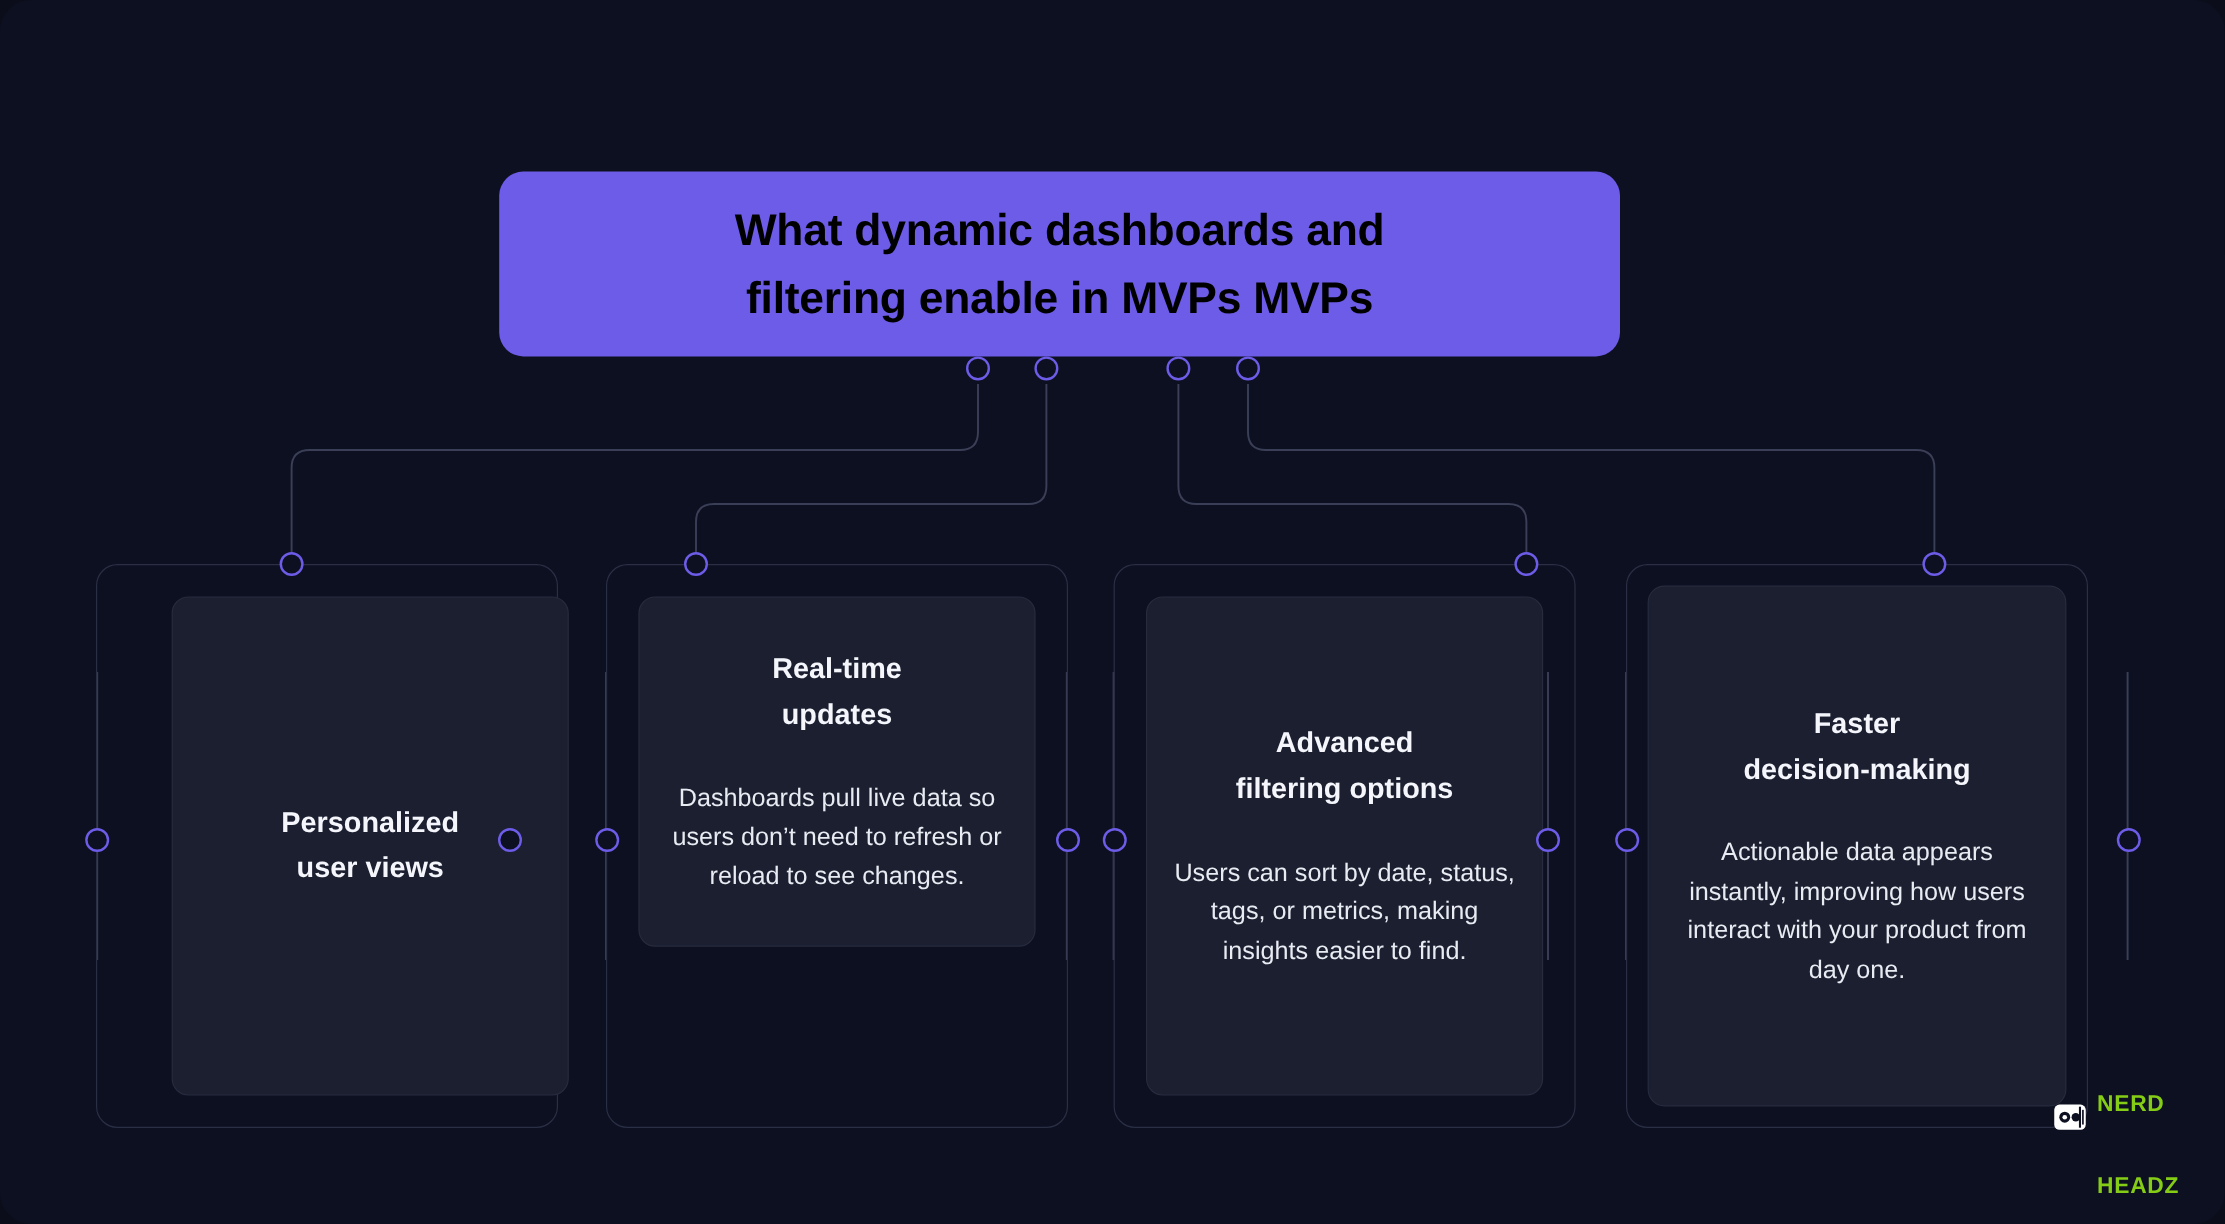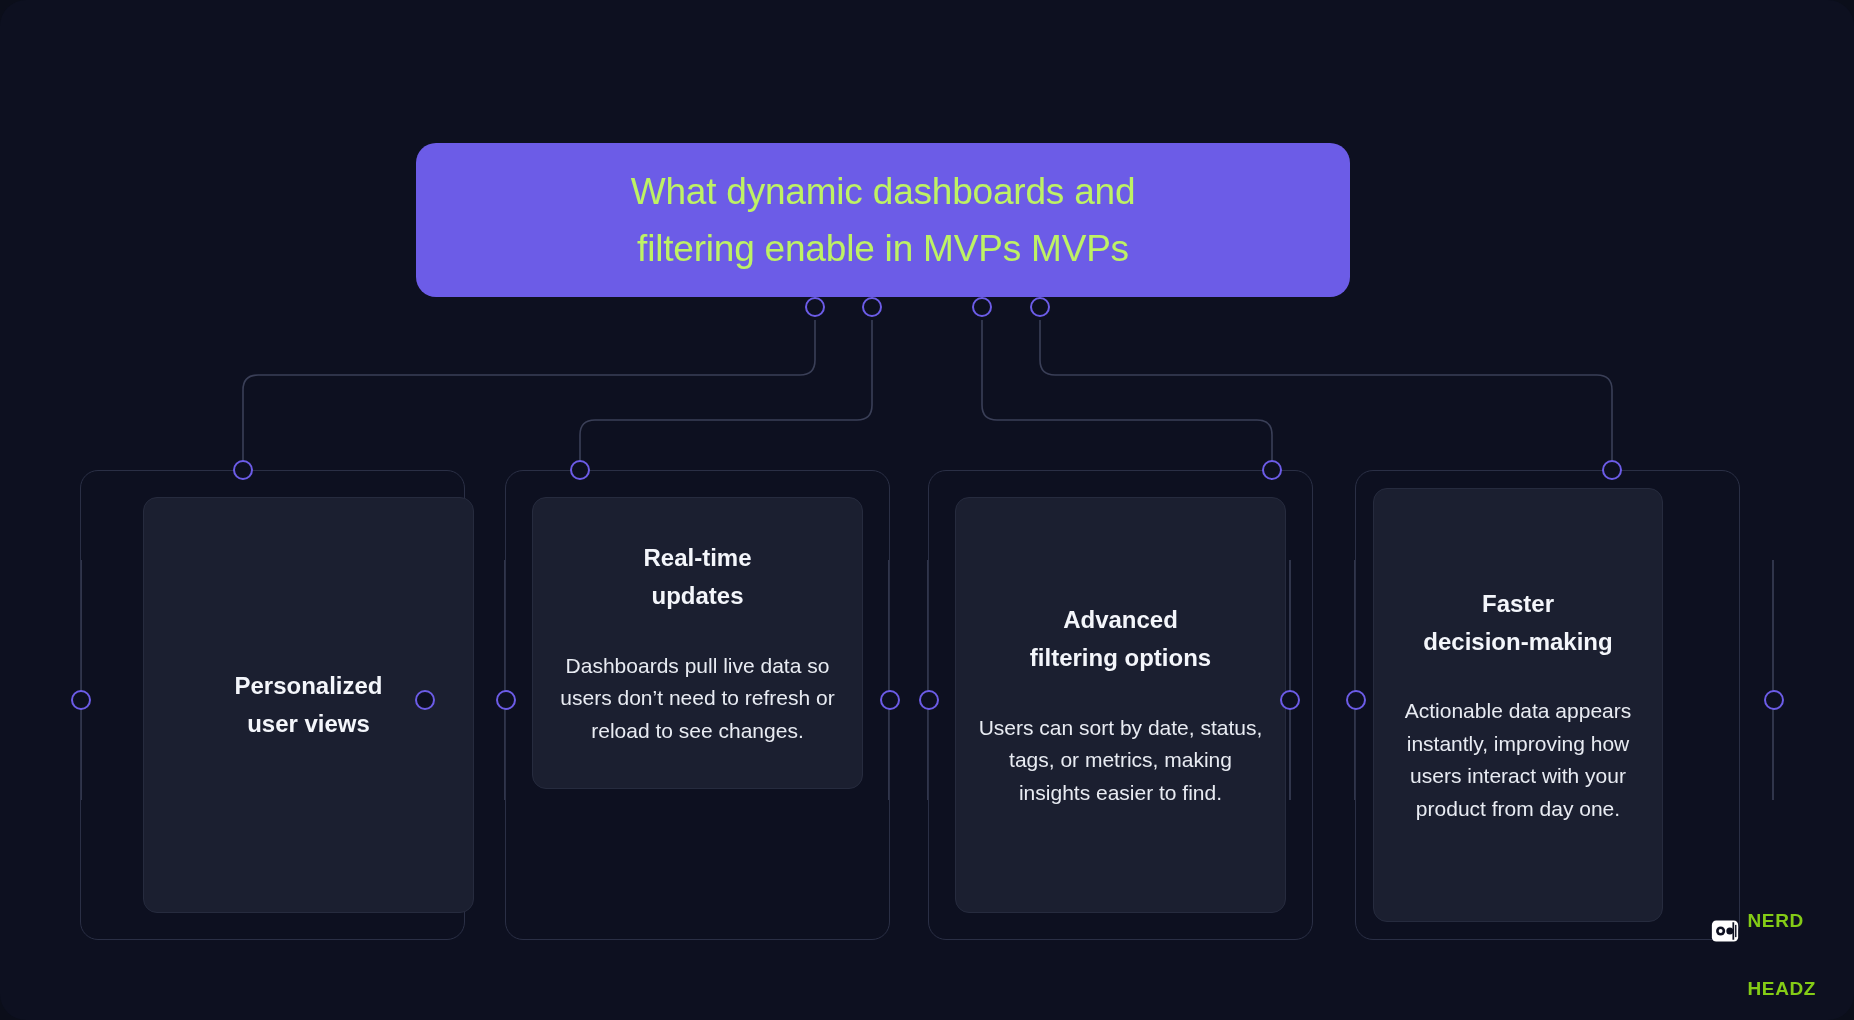--- a/index.html
+++ b/index.html
@@ -35,23 +35,23 @@
     height: 154px;
     background: #6c5ce7;
     border-radius: 20px;
     display: flex;
     align-items: center;
     justify-content: center;
     box-sizing: border-box;
     padding: 0 34px;
   }
   #title-node .title-text {
-    color: #bef264;
+    color: #000000;
     font-size: 37px;
-    font-weight: normal;
+    font-weight: bold;
     line-height: 1.55;
     text-align: center;
     letter-spacing: -0.2px;
   }
 
   
   .frame {
     position: absolute;
     border: 1px solid #2a2f45;
     border-radius: 18px;
@@ -195,21 +195,21 @@
       <span>Advanced</span><br>
       <span>filtering options</span>
     </p>
     <p class="card-body">Users can sort by date, status, tags, or metrics, making insights easier to find.</p>
   </div>
   <div class="dot" style="left:1262px; top:460px;"></div>
   <div class="dot" style="left:919px; top:690px;"></div>
   <div class="dot" style="left:1280px; top:690px;"></div>
 
   <div class="frame" style="left:1355px; top:470px; width:385px; height:470px;"></div>
-  <div class="card" style="left:1373px; top:488px; width:290px; height:434px;">
+  <div class="card" style="left:1373px; top:488px; width:349px; height:434px;">
     <p class="card-title">
       <span>Faster</span><br>
       <span>decision-making</span>
     </p>
     <p class="card-body">Actionable data appears instantly, improving how users interact with your product from day one.</p>
   </div>
   <div class="dot" style="left:1602px; top:460px;"></div>
   <div class="dot" style="left:1346px; top:690px;"></div>
   <div class="dot" style="left:1764px; top:690px;"></div>
 

